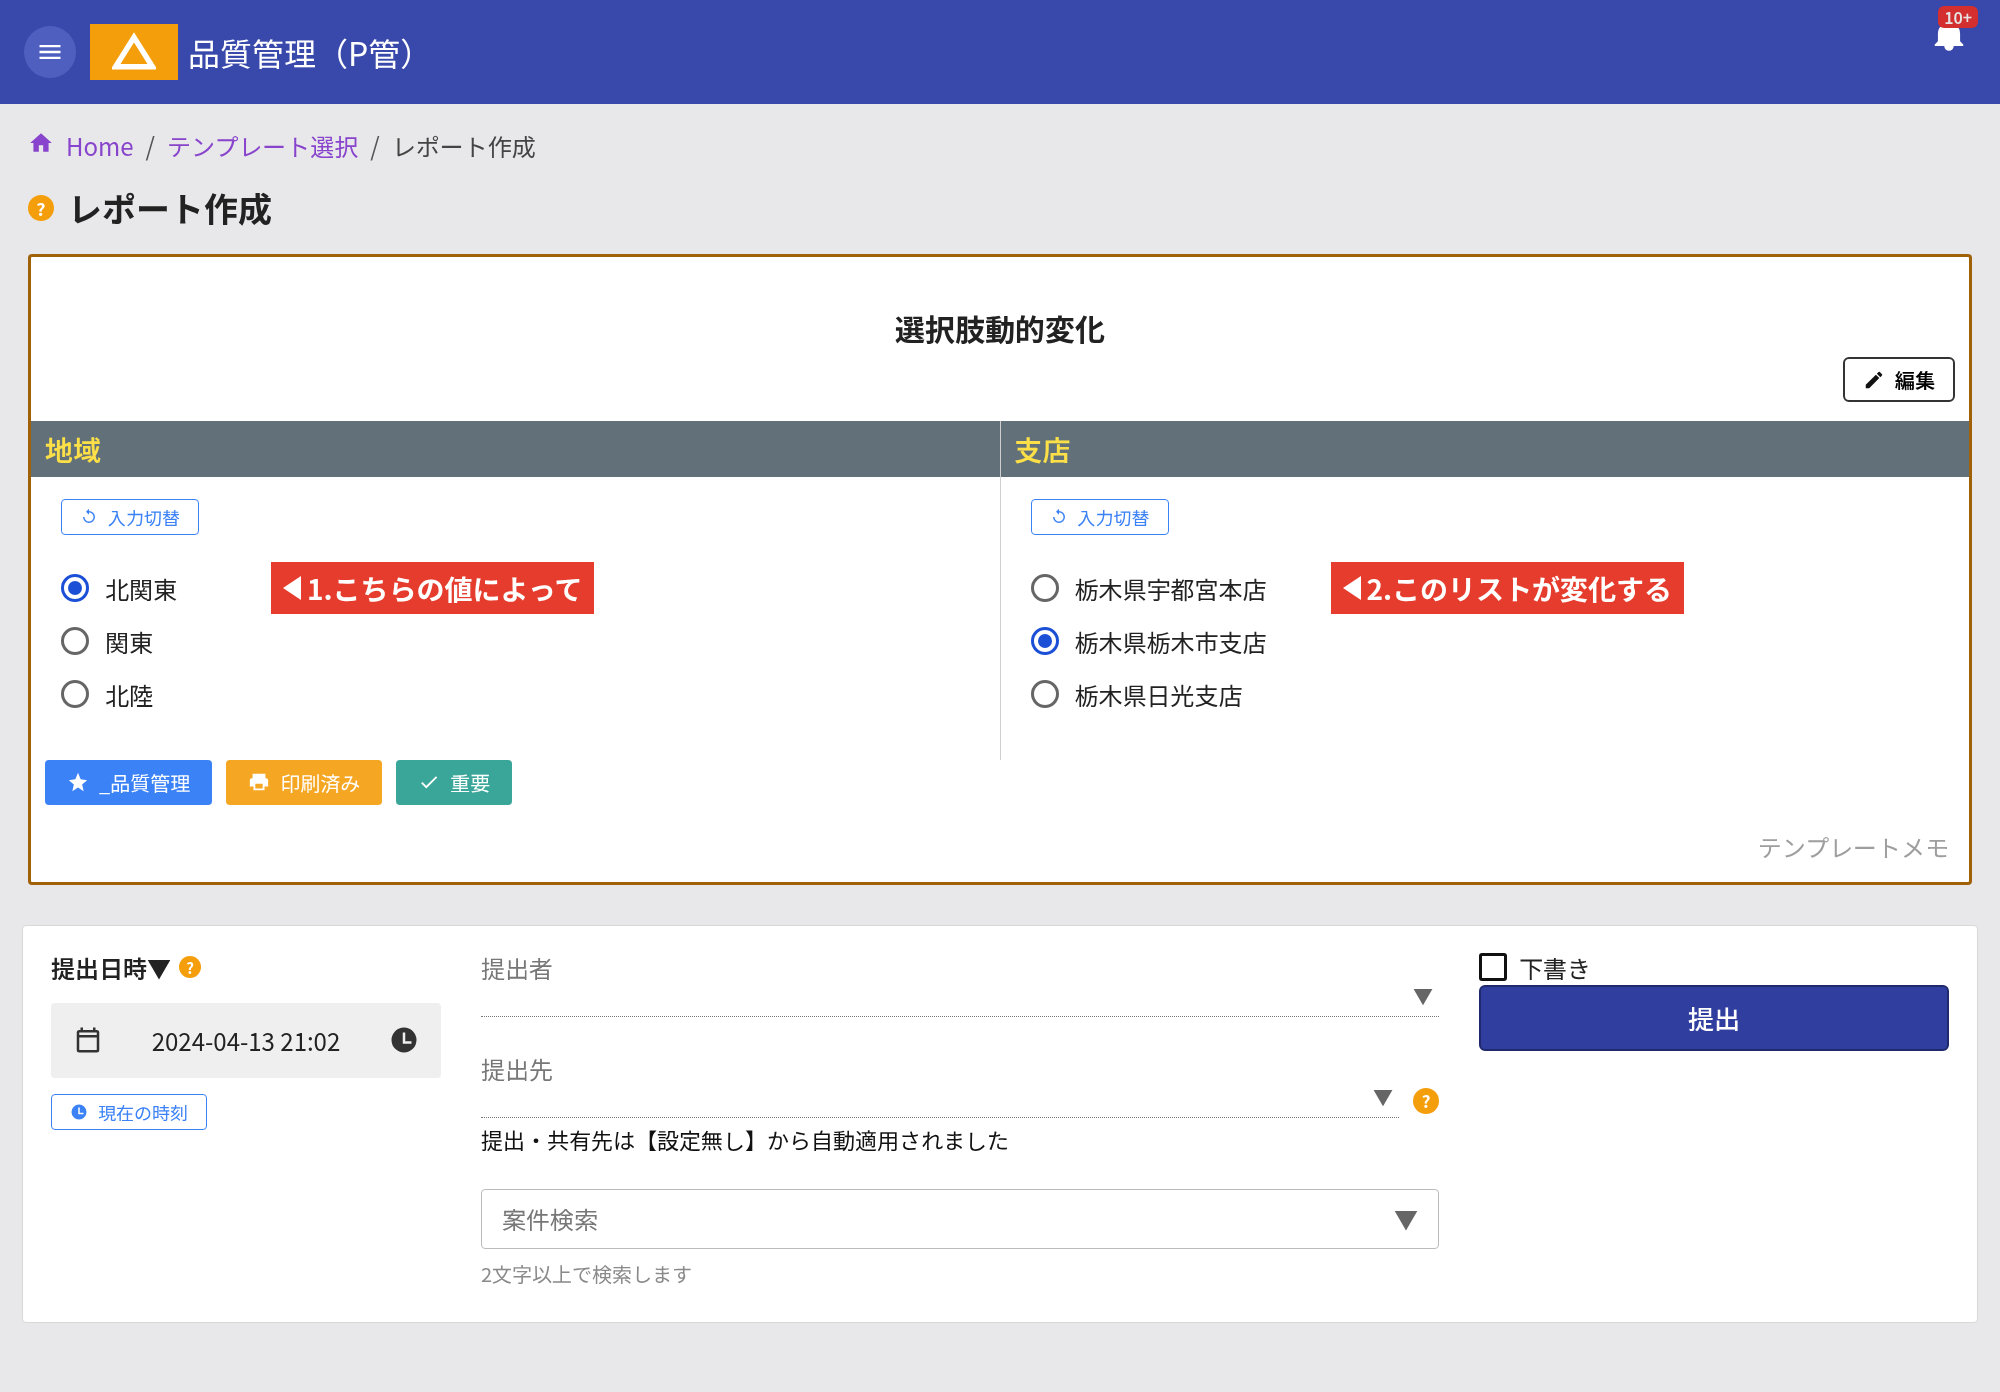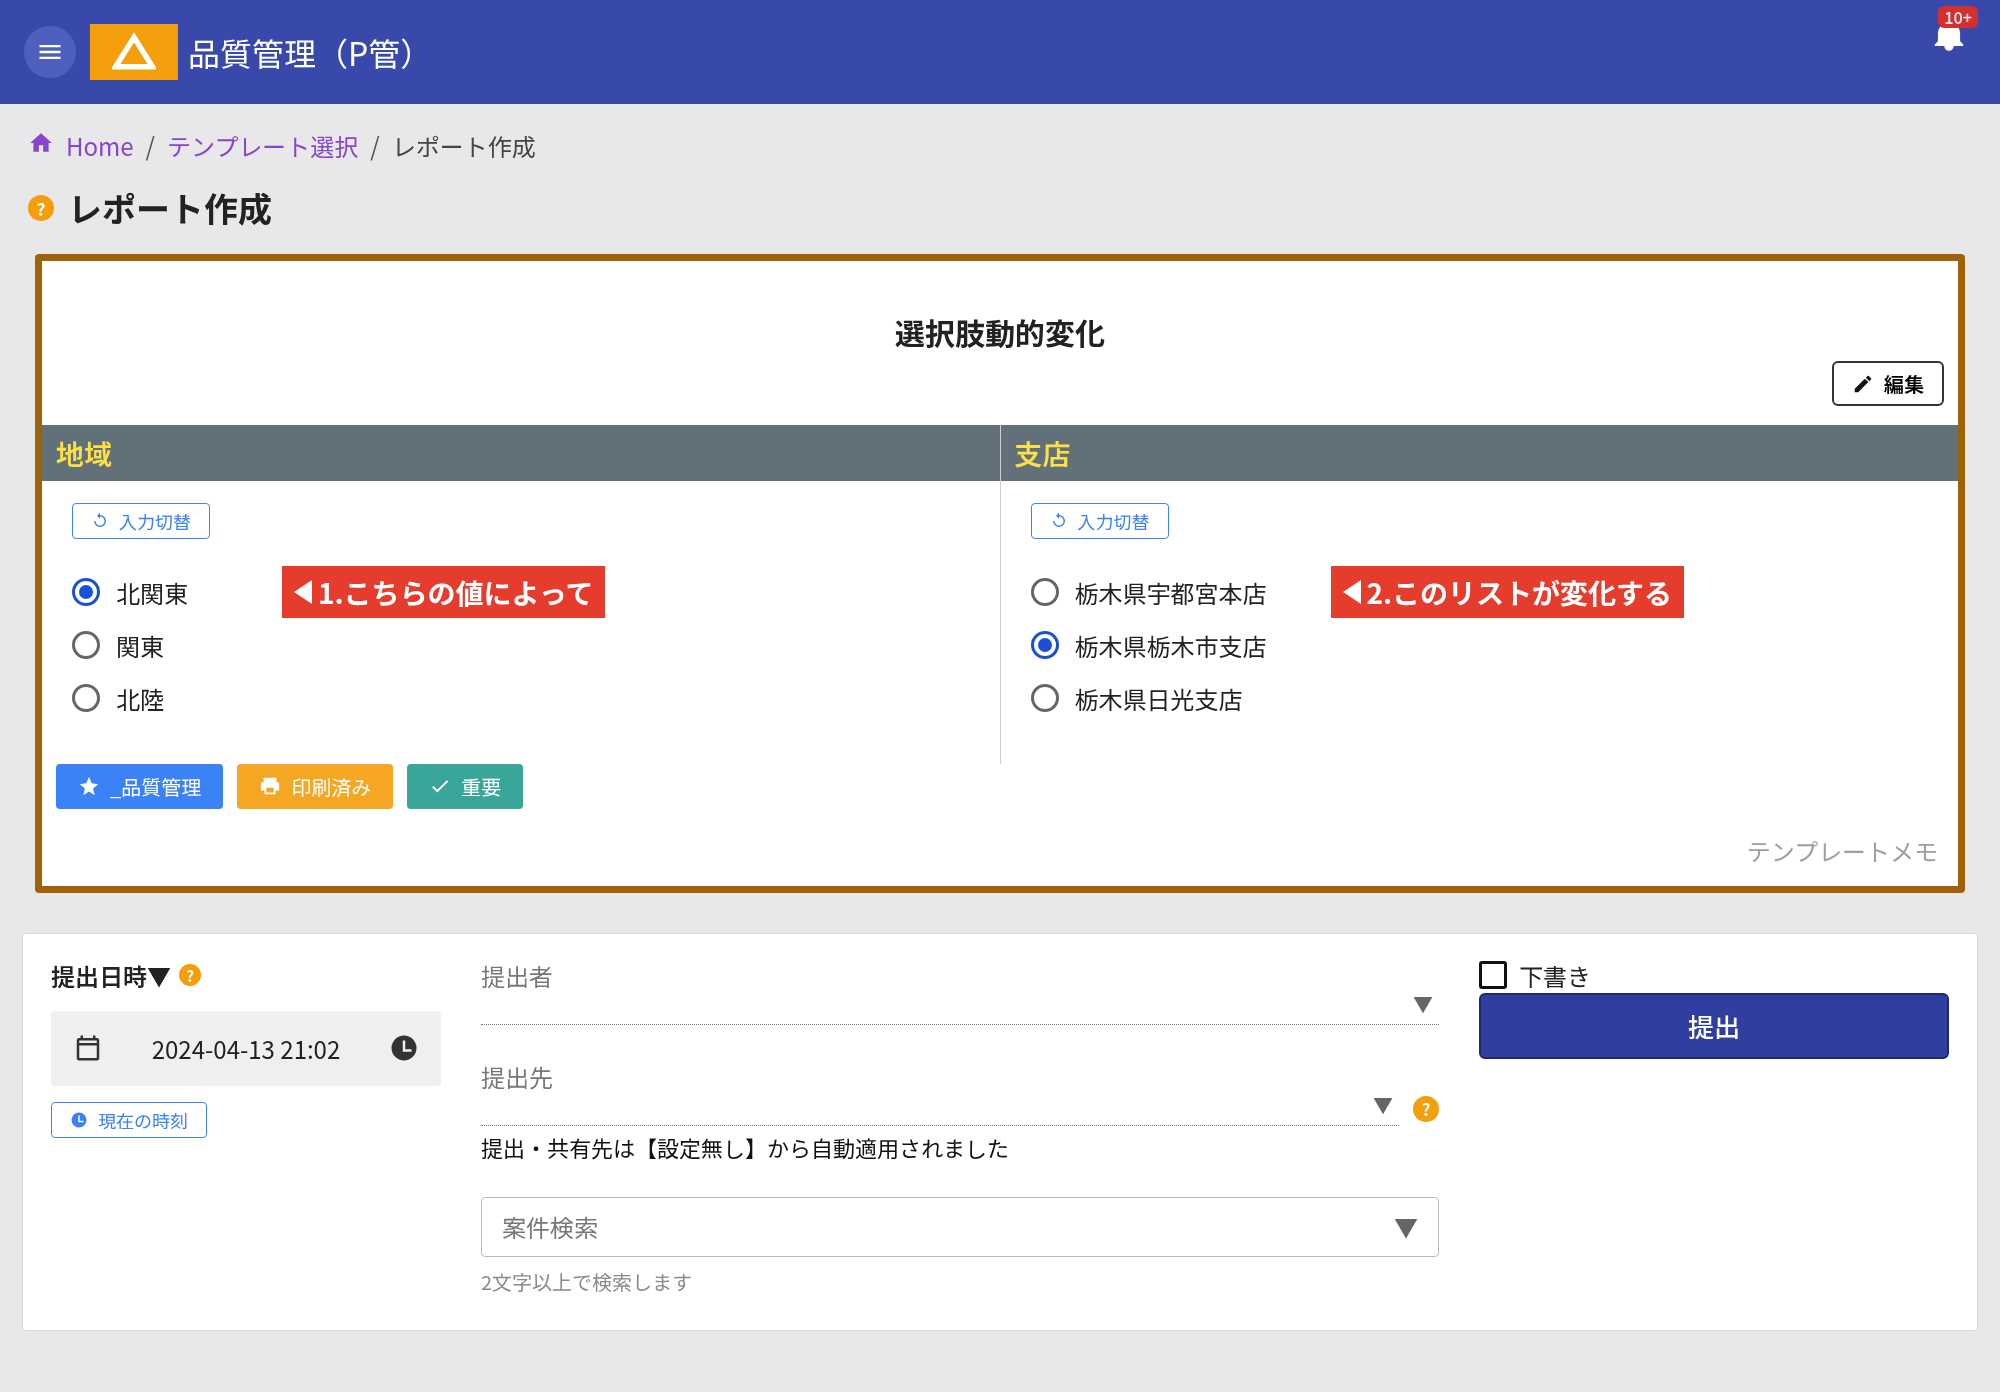--- a/index.html
+++ b/index.html
@@ -38,21 +38,21 @@
   .breadcrumb .sep{color:#555;}
   .breadcrumb .current{color:#444;}
   .home-icon svg{width:26px;height:26px;fill:var(--link);}
 
   
   .page-heading{display:flex;align-items:center;gap:14px;padding:8px 28px 22px;}
   .help-dot{width:26px;height:26px;border-radius:50%;background:var(--orange);color:#fff;display:flex;align-items:center;justify-content:center;font-weight:700;font-size:18px;}
   .page-heading h1{margin:0;font-size:34px;font-weight:700;}
 
   
-  .card{background:#fff;margin:0 35px 40px;border:7px solid #a16207;border-radius:4px;position:relative;}
+  .card{background:#fff;margin:0 28px 40px;border:3px solid #a16207;border-radius:4px;position:relative;}
   .card-title{text-align:center;font-size:30px;font-weight:700;padding:24px 0 46px;}
   .edit-btn{position:absolute;right:14px;top:100px;border:2px solid #333;background:#fff;border-radius:6px;padding:6px 18px;font-size:20px;display:flex;align-items:center;gap:10px;font-weight:600;}
   .edit-btn svg{width:22px;height:22px;fill:#111;}
 
   .two-col{display:flex;}
   .col{flex:1;border-right:1px solid #cfcfcf;}
   .col:last-child{border-right:none;}
   .col-head{background:var(--gray-header);color:#fde047;font-size:28px;font-weight:600;padding:8px 14px;}
   .col-body{padding:22px 30px 30px;}
 

